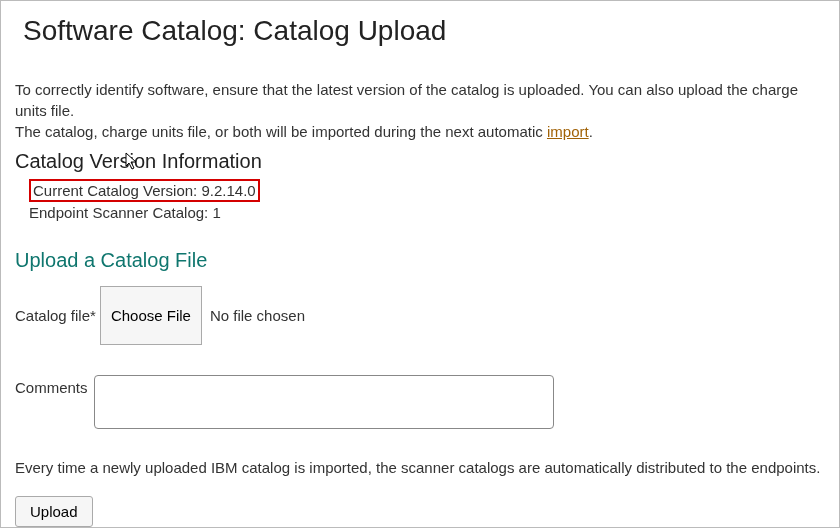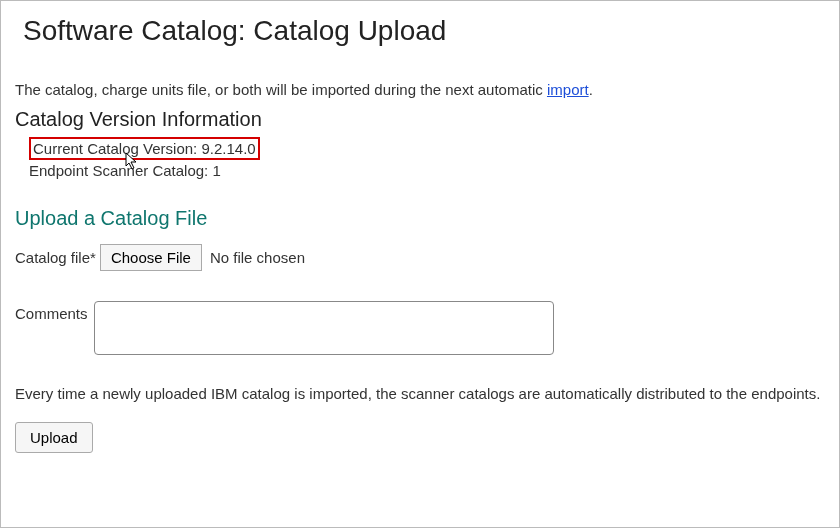--- a/index.html
+++ b/index.html
@@ -25,21 +25,21 @@
     }
     .content {
       padding: 0 14px 0 14px;
     }
     .intro {
       margin-top: 32px;
       line-height: 1.4;
     }
     .import-link {
       text-decoration: underline;
-      color: #1d4ed8;
+      color: #a16207;
       cursor: pointer;
     }
     .section-header {
       font-size: 20px;
       font-weight: 400;
       color: #222;
       margin-top: 8px;
     }
     .version-block {
       margin-top: 6px;
@@ -67,21 +67,21 @@
       display: flex;
       align-items: center;
       gap: 4px;
     }
     .file-label {
       font-size: 15px;
       text-align: center;
     }
     .choose-file-btn {
       font-size: 15px;
-      padding: 4px 10px;
+      padding: 20px 10px;
       background: #f6f6f6;
       border: 1px solid #aaa;
       cursor: pointer;
       font-family: inherit;
     }
     .no-file {
       margin-left: 4px;
     }
     .comments-row {
       display: flex;
@@ -139,20 +139,21 @@
       pointer-events: none;
     }
   </style>
 </head>
 <body>
 
 <h1 class="page-title">Software Catalog: Catalog Upload</h1>
 
 <div class="content">
   <div class="intro">
+    <div>To correctly identify software, ensure that the latest version of the catalog is uploaded. You can also upload the charge units file.</div>
     <div>
       <span>The catalog, charge units file, or both will be imported during the next automatic </span><span class="import-link">import</span><span>.</span>
     </div>
   </div>
 
   <div class="section-header">Catalog Version Information</div>
 
   <div class="version-block">
     <div>
       <span class="version-line highlighted">

